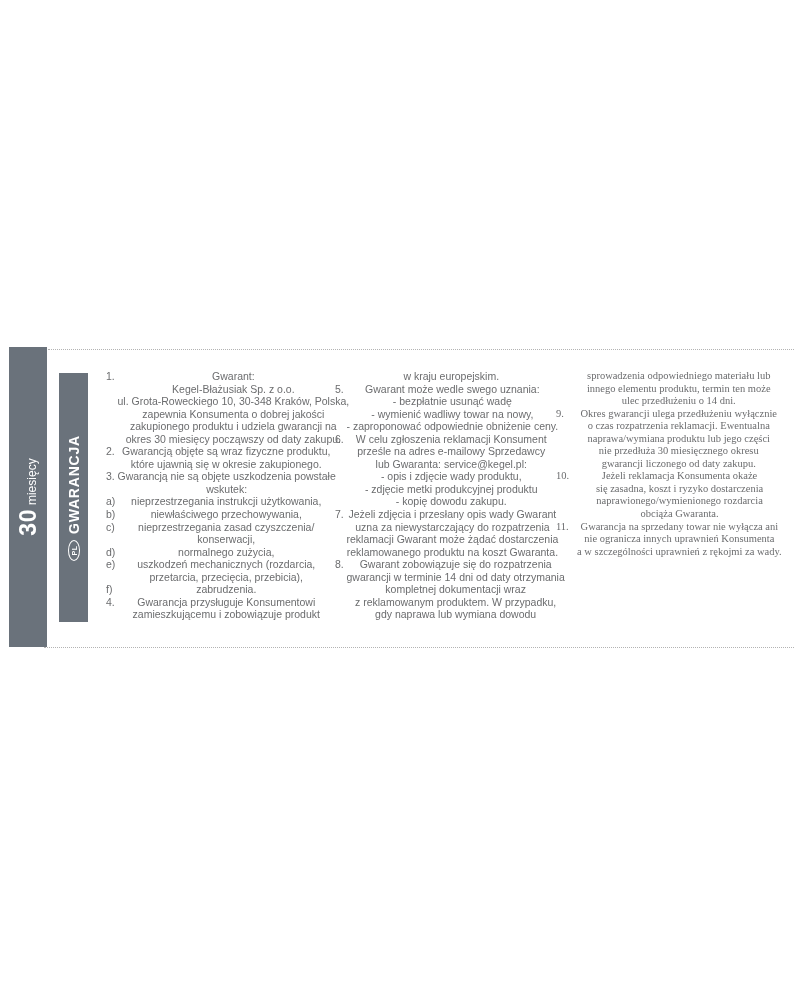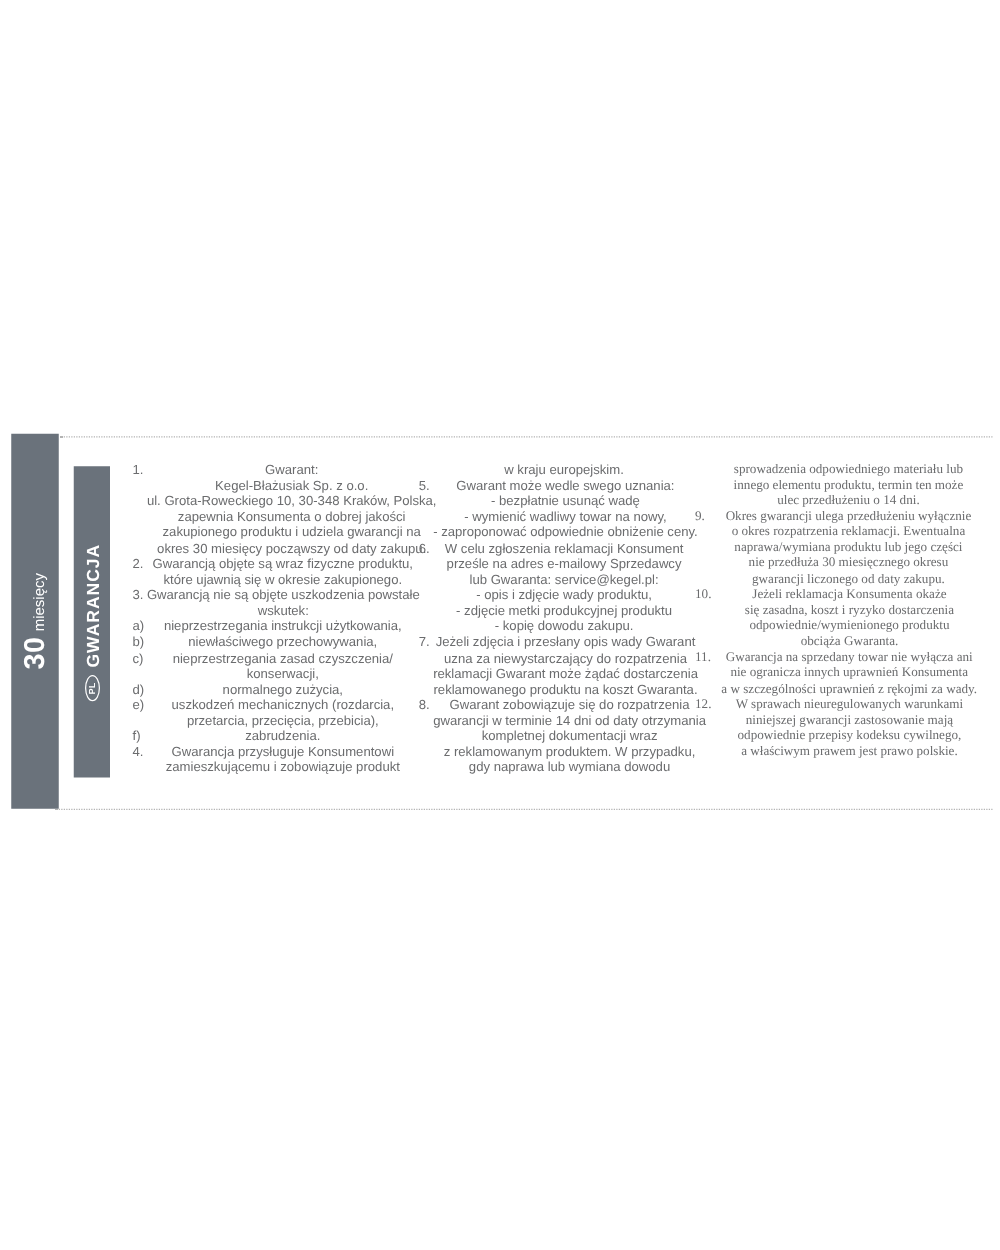--- a/index.html
+++ b/index.html
@@ -209,49 +209,40 @@
             <div class="term-text">
               <div class="term-line">sprowadzenia odpowiedniego materiału lub</div>
               <div class="term-line">innego elementu produktu, termin ten może</div>
               <div class="term-line">ulec przedłużeniu o 14 dni.</div>
             </div>
           </div>
           <div class="term-item">
             <span class="term-marker">9.</span>
             <div class="term-text">
               <div class="term-line">Okres gwarancji ulega przedłużeniu wyłącznie</div>
-              <div class="term-line">o okres rozpatrzenia reklamacji. Ewentualna</div>
+              <div class="term-line">o czas rozpatrzenia reklamacji. Ewentualna</div>
               <div class="term-line">naprawa/wymiana produktu lub jego części</div>
               <div class="term-line">nie przedłuża 30 miesięcznego okresu</div>
               <div class="term-line">gwarancji liczonego od daty zakupu.</div>
             </div>
           </div>
           <div class="term-item">
             <span class="term-marker">10.</span>
             <div class="term-text">
               <div class="term-line">Jeżeli reklamacja Konsumenta okaże</div>
               <div class="term-line">się zasadna, koszt i ryzyko dostarczenia</div>
-              <div class="term-line">odpowiednie/wymienionego produktu</div>
+              <div class="term-line">naprawionego/wymienionego rozdarcia</div>
               <div class="term-line">obciąża Gwaranta.</div>
             </div>
           </div>
           <div class="term-item">
             <span class="term-marker">11.</span>
             <div class="term-text">
               <div class="term-line">Gwarancja na sprzedany towar nie wyłącza ani</div>
               <div class="term-line">nie ogranicza innych uprawnień Konsumenta</div>
               <div class="term-line">a w szczególności uprawnień z rękojmi za wady.</div>
             </div>
           </div>
-          <div class="term-item">
-            <span class="term-marker">12.</span>
-            <div class="term-text">
-              <div class="term-line">W sprawach nieuregulowanych warunkami</div>
-              <div class="term-line">niniejszej gwarancji zastosowanie mają</div>
-              <div class="term-line">odpowiednie przepisy kodeksu cywilnego,</div>
-              <div class="term-line">a właściwym prawem jest prawo polskie.</div>
-            </div>
-          </div>
         </div>
       </div>
 
   </div>
 </div>
 
 </body></html>

